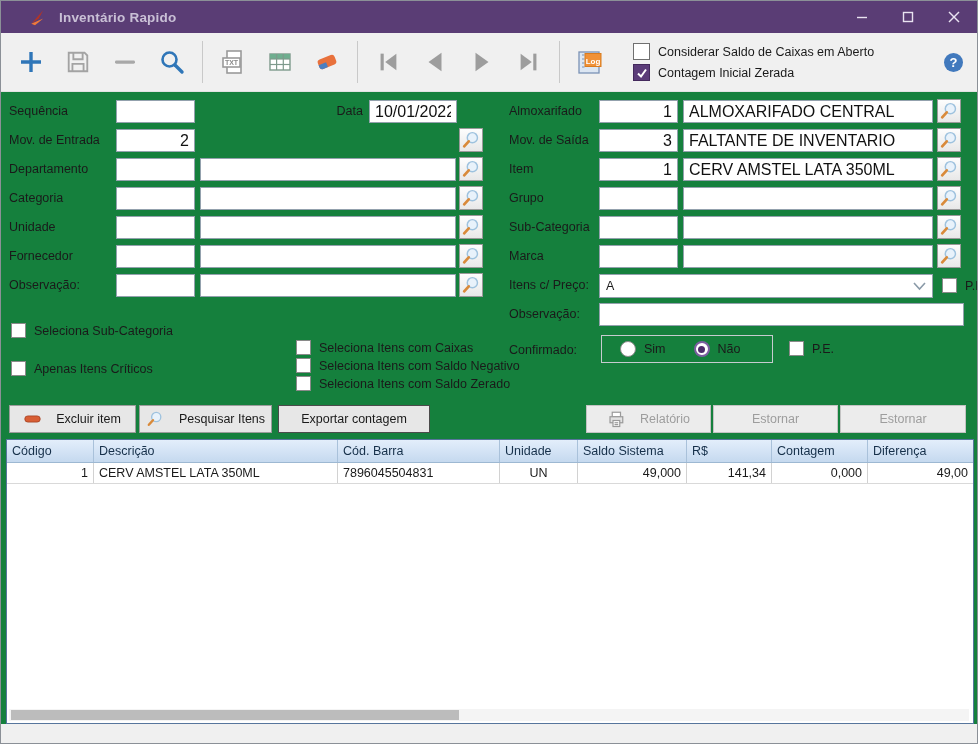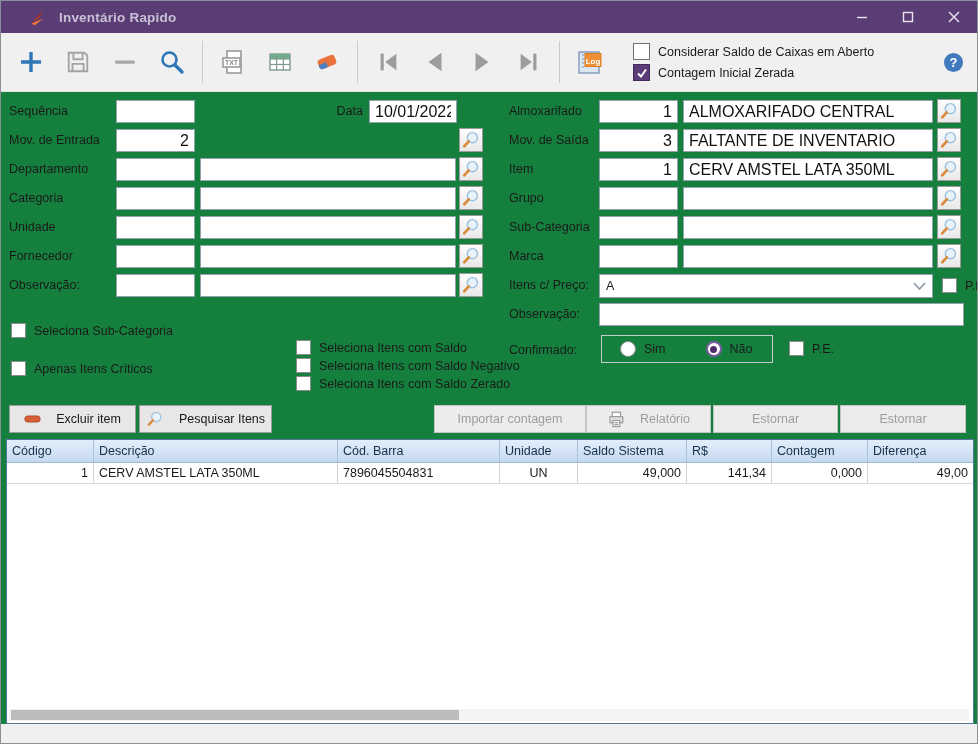--- a/index.html
+++ b/index.html
@@ -321,33 +321,33 @@
   <div class="filter-row" style="left:10px; top:322px;">
     <span class="sm-box"></span>
     <span>Seleciona Sub-Categoria</span>
   </div>
   <div class="filter-row" style="left:10px; top:360px;">
     <span class="sm-box"></span>
     <span>Apenas Itens Críticos</span>
   </div>
   <div class="filter-row" style="left:295px; top:339px;">
     <span class="sm-box"></span>
-    <span>Seleciona Itens com Saldo</span>
+    <span>Seleciona Itens com Caixas</span>
   </div>
   <div class="filter-row" style="left:295px; top:357px;">
     <span class="sm-box"></span>
     <span>Seleciona Itens com Saldo Negativo</span>
   </div>
   <div class="filter-row" style="left:295px; top:375px;">
     <span class="sm-box"></span>
     <span>Seleciona Itens com Saldo Zerado</span>
   </div>
 
   <span class="lbl" style="left:508px; top:338px;">Confirmado:</span>
-  <div class="radio-group" style="left:600px; top:334px; width:172px; height:28px; padding:0 18px; gap:40px;">
+  <div class="radio-group" style="left:600px; top:334px; width:172px; height:28px; padding:0 18px; gap:28px;">
     <div class="filter-row" style="position:static;">
       <span class="radio"></span>
       <span>Sim</span>
     </div>
     <div class="filter-row" style="position:static;">
       <span class="radio sel">
           <span class="dot"></span>
         </span>
       <span>Não</span>
     </div>
@@ -363,22 +363,22 @@
       </svg>
     <span>Excluir item</span>
   </button>
   <button class="abtn" style="left:138px; width:133px;">
     <svg width="18" height="18" viewBox="0 0 22 22">
         <circle cx="12.5" cy="8.5" r="5.6" fill="#e8f2fb" stroke="#9ec2de" stroke-width="1.6"></circle>
         <line x1="8.5" y1="12.5" x2="3.5" y2="18" stroke="#d98a3a" stroke-width="3" stroke-linecap="round"></line>
       </svg>
     <span>Pesquisar Itens</span>
   </button>
-  <button class="abtn disabled" style="left:433px; width:152px;">
-    <span>Importar contagem</span>
+  <button class="abtn focused" style="left:277px; width:152px;">
+    <span>Exportar contagem</span>
   </button>
   <button class="abtn disabled" style="left:585px; width:125px;">
     <svg width="18" height="18" viewBox="0 0 24 24" fill="none" stroke="#9a9a9a" stroke-width="1.6">
       <rect x="7" y="3" width="11" height="6" fill="#fff"></rect>
         <rect x="4" y="9" width="17" height="8" fill="#e2e2e2"></rect>
         <rect x="8" y="14" width="9" height="8" fill="#fff"></rect>
         <line x1="10" y1="17" x2="15" y2="17"></line>
         <line x1="10" y1="19.5" x2="15" y2="19.5"></line>
     </svg>
     <span>Relatório</span>

